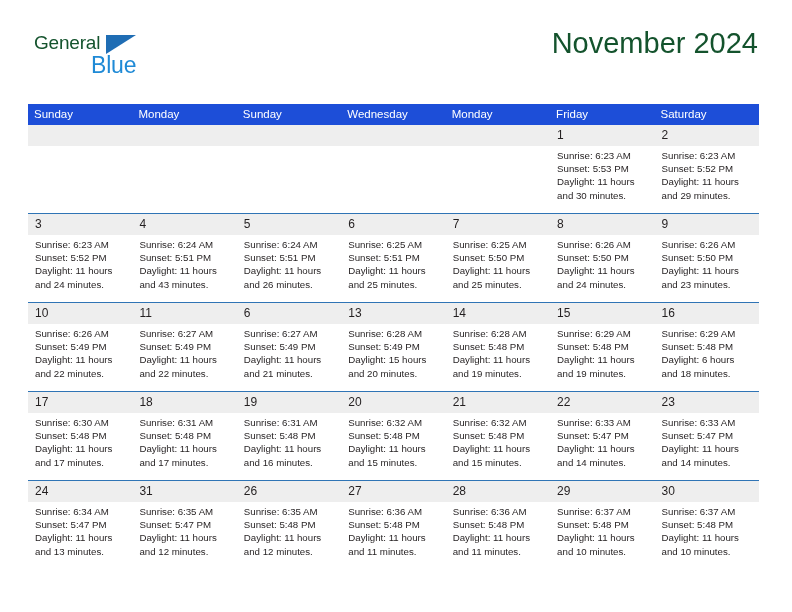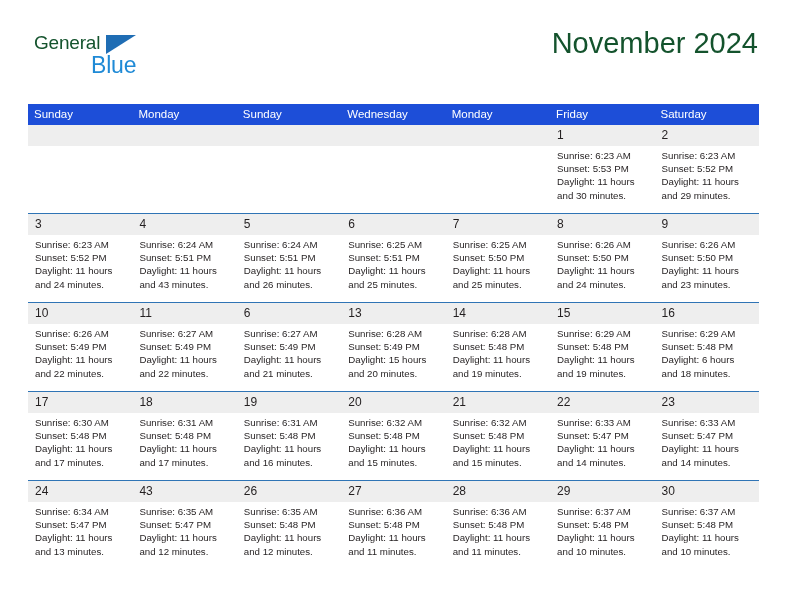--- a/index.html
+++ b/index.html
@@ -391,21 +391,21 @@
         <tr>
           <td>
             <div class="daynum">24</div>
             <div class="info">
               <div>Sunrise: 6:34 AM</div>
               <div>Sunset: 5:47 PM</div>
               <div class="daylight">Daylight: 11 hours and 13 minutes.</div>
             </div>
           </td>
           <td>
-            <div class="daynum">43</div>
+            <div class="daynum">31</div>
             <div class="info">
               <div>Sunrise: 6:35 AM</div>
               <div>Sunset: 5:47 PM</div>
               <div class="daylight">Daylight: 11 hours and 12 minutes.</div>
             </div>
           </td>
           <td>
             <div class="daynum">26</div>
             <div class="info">
               <div>Sunrise: 6:35 AM</div>

